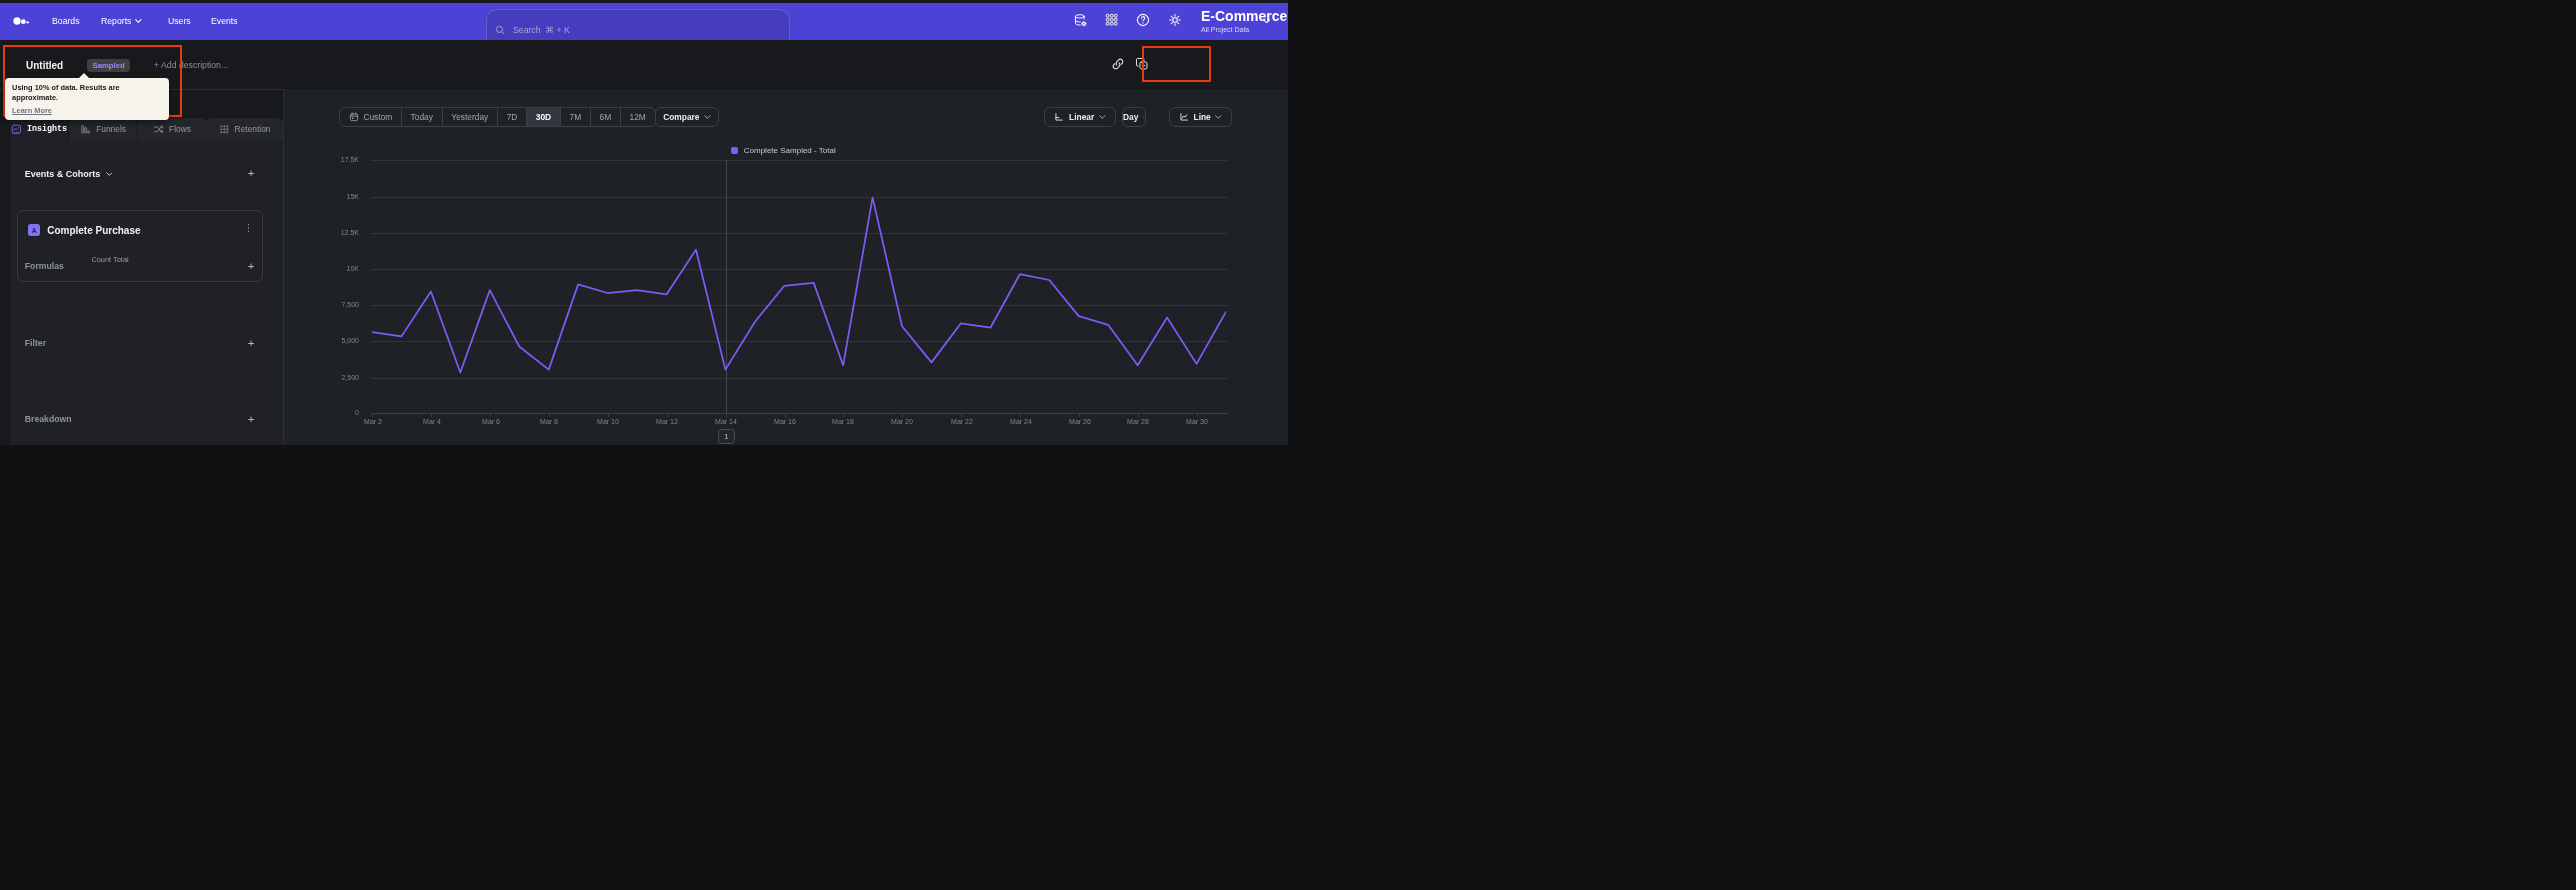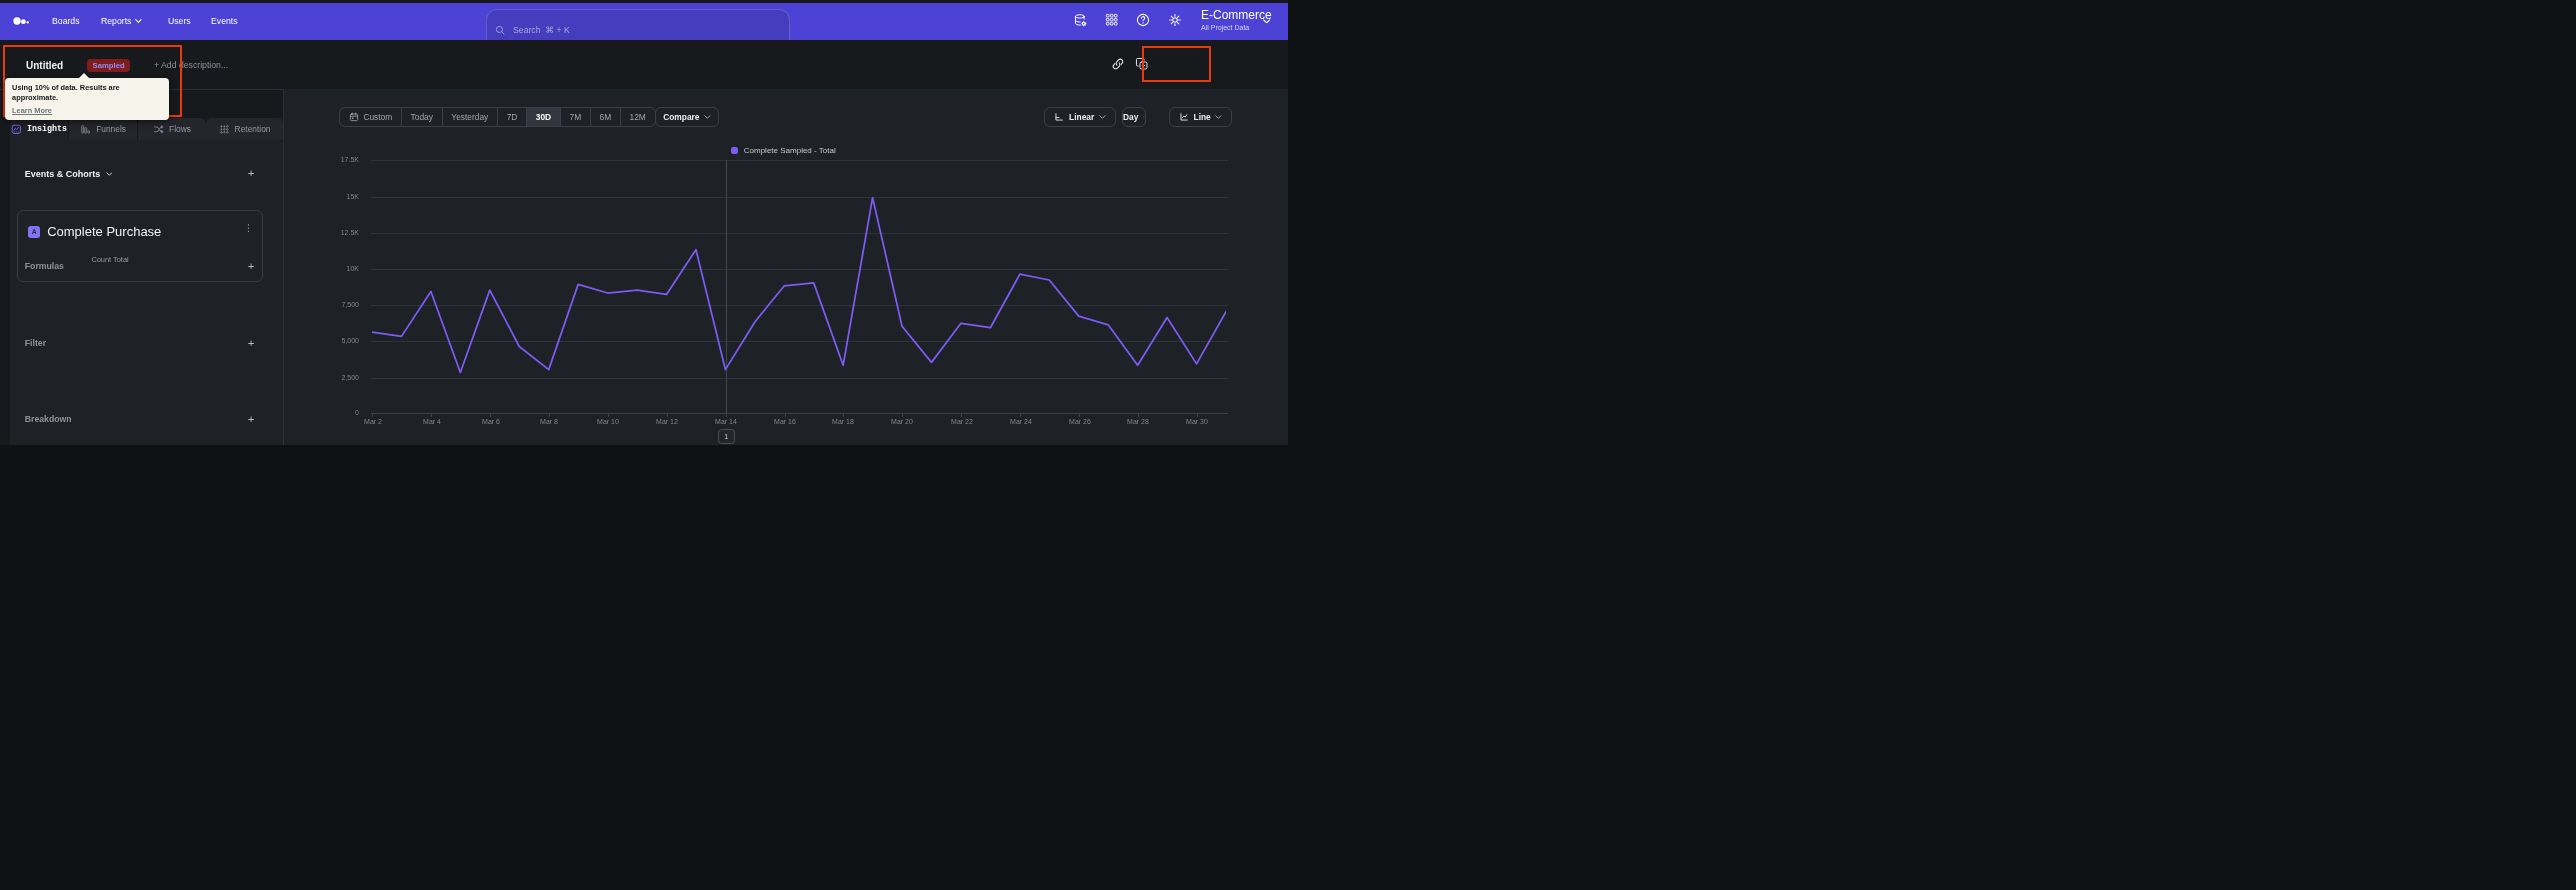--- a/index.html
+++ b/index.html
@@ -12,29 +12,29 @@
   .nav-item{position:absolute;top:0;height:37px;display:flex;align-items:center;gap:4px;
             color:#ffffff;font-size:8.7px;font-weight:500;cursor:pointer;}
   .search-wrap{position:absolute;left:486px;top:6.7px;width:304px;height:41px;background:#453dbe;
                border:0.7px solid rgba(255,255,255,.16);border-radius:11px;display:flex;align-items:center;
                padding:0 8px;gap:6px;box-sizing:border-box;}
   .search-wrap input{flex:1;background:transparent;border:none;outline:none;color:#d8d6f6;font-size:8.7px;
                      font-family:"Liberation Sans", sans-serif;}
   .search-wrap input::placeholder{color:#aaa7d6;}
   .nav-icon{position:absolute;top:10.7px;width:14.8px;height:14.8px;color:#fff;cursor:pointer;}
   .project{position:absolute;left:1201px;top:5.4px;cursor:pointer;}
-  .project-name{color:#fff;font-size:12px;font-weight:400;}
+  .project-name{color:#fff;font-size:14px;font-weight:700;}
   .project-sub{color:#d9d8f8;font-size:7px;margin-top:2px;}
   .project-chevron{position:absolute;left:1263px;top:16px;color:#fff;cursor:pointer;}
   
   .toolbar{position:absolute;left:0;top:40px;width:1288px;height:50px;background:#17191d;
            border-bottom:0.7px solid #2a2d33;box-sizing:border-box;}
   .tb-left{position:absolute;left:26px;top:0;height:50px;display:flex;align-items:center;gap:24px;}
   .report-title{color:#f2f3f5;font-size:10px;font-weight:700;}
-  .sampled-badge{background:#7f1d1d;color:#948af6;font-size:7.7px;font-weight:600;
+  .sampled-badge{background:#404040;color:#948af6;font-size:7.7px;font-weight:600;
                  padding:2px 5.4px;border-radius:4px;cursor:pointer;}
   .add-desc{color:#8d9199;font-size:8.7px;cursor:text;}
   .tb-icon{position:absolute;top:17px;width:14.8px;height:14.8px;color:#e6e8eb;cursor:pointer;}
   .toggle{position:absolute;left:1161px;top:56px;width:32px;height:16px;background:#7b7df2;
           border-radius:8.7px;cursor:pointer;}
   .toggle-knob{position:absolute;right:-0.7px;top:-0.7px;width:17.4px;height:17.4px;background:#fff;border-radius:50%;
                display:flex;align-items:center;justify-content:center;box-shadow:0 0.7px 2px rgba(0,0,0,.45);}
   .tb-ellipsis{position:absolute;left:1204px;top:57px;color:#dfe2e6;font-size:11.4px;font-weight:700;cursor:pointer;}
   .tb-divider{position:absolute;left:1230px;top:54px;width:0.7px;height:18px;background:#34373d;}
   .save-btn{position:absolute;left:1238px;top:51px;width:32px;height:20px;background:#8a8ef2;color:#fff;
@@ -61,21 +61,21 @@
            border-radius:0 5.4px 0 0;}
   .sb-header{position:absolute;left:14.8px;right:29.5px;top:28px;display:flex;align-items:flex-end;
              justify-content:space-between;}
   .sb-header-left{display:flex;align-items:center;gap:5.4px;color:#f2f3f5;font-size:9px;font-weight:700;cursor:pointer;}
   .plus{color:#b6bac1;font-size:11.4px;font-weight:400;cursor:pointer;line-height:1;}
   .event-card{position:absolute;left:7.4px;top:70px;width:246px;height:72px;border:0.7px solid #383b42;
               border-radius:6px;box-sizing:border-box;cursor:pointer;}
   .ec-row{position:absolute;left:10px;top:13.4px;display:flex;align-items:center;gap:7.4px;}
   .a-badge{width:11.4px;height:11.4px;background:#8273f1;color:#252a52;font-size:6.7px;font-weight:700;
            border-radius:2.7px;display:flex;align-items:center;justify-content:center;}
-  .ec-name{color:#f0f1f3;font-size:13px;font-weight:400;}
+  .ec-name{color:#f0f1f3;font-size:10px;font-weight:700;}
   .ec-kebab{position:absolute;right:9.4px;top:10.7px;color:#9ba0a8;font-size:9.4px;cursor:pointer;letter-spacing:0;}
   .ec-metric{position:absolute;left:29px;top:44px;color:#979ca4;font-size:7.4px;cursor:pointer;margin-left:44px;}
   .section{position:absolute;left:14.8px;right:29.5px;height:14.8px;display:flex;align-items:center;
            justify-content:space-between;color:#8f939b;font-size:8.7px;font-weight:600;}
   
   .vdivider{position:absolute;left:283px;top:89px;width:0.7px;height:356px;background:#2c2f35;}
   .chart-panel{position:absolute;left:284px;top:89px;width:1004px;height:356px;background:#1e2126;}
   .seg-control{position:absolute;left:339px;top:107px;height:19.5px;display:flex;align-items:stretch;
                border:0.7px solid #3c3f47;border-radius:6px;overflow:hidden;box-sizing:border-box;z-index:3;}
   .seg{display:flex;align-items:center;gap:4.7px;padding:0 8.7px;color:#a0a5ad;font-size:8.4px;font-weight:500;

